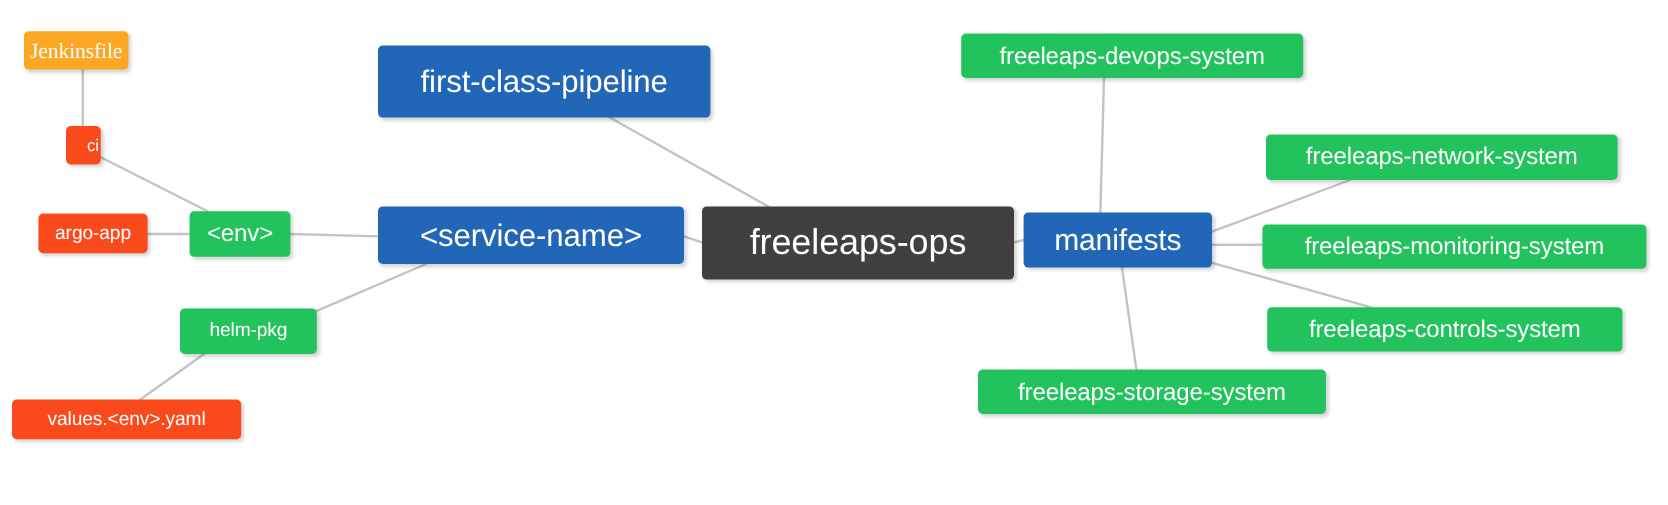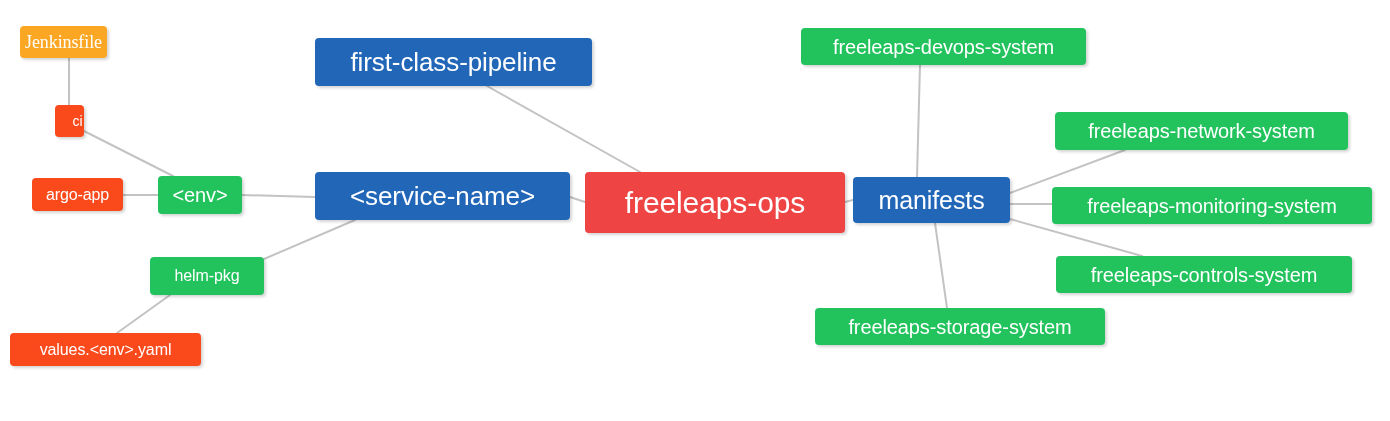--- a/index.html
+++ b/index.html
@@ -34,21 +34,21 @@
     justify-content: center;
     box-sizing: border-box;
     border-radius: 4px;
     color: #ffffff;
     white-space: nowrap;
     line-height: 1;
     letter-spacing: -0.1px;
     box-shadow: 2px 2px 3px rgba(0,0,0,0.17);
     user-select: none;
   }
-  .n-root   { background: #ef4444; }
+  .n-root   { background: #404040; }
   .n-blue   { background: #2266b8; }
   .n-green  { background: #22c35d; }
   .n-red    { background: #fa4a1c; }
   .n-orange { background: #fca724; }
 </style>
 </head>
 <body>
 
 <div id="canvas">
   <svg id="edges" viewBox="0 0 1390 421" width="1390" height="421" aria-hidden="true">
@@ -63,21 +63,21 @@
       <line x1="170" y1="295" x2="117" y2="333" stroke="#c3c3c3" stroke-width="2" stroke-linecap="round"></line>
       <line x1="917" y1="177" x2="920" y2="65" stroke="#c3c3c3" stroke-width="2" stroke-linecap="round"></line>
       <line x1="1010" y1="193" x2="1125" y2="150" stroke="#c3c3c3" stroke-width="2" stroke-linecap="round"></line>
       <line x1="1010" y1="204" x2="1052" y2="204" stroke="#c3c3c3" stroke-width="2" stroke-linecap="round"></line>
       <line x1="1010" y1="219" x2="1142" y2="256" stroke="#c3c3c3" stroke-width="2" stroke-linecap="round"></line>
       <line x1="935" y1="223" x2="947" y2="308" stroke="#c3c3c3" stroke-width="2" stroke-linecap="round"></line>
     </svg>
   <div id="node-layer">
       <div class="node n-root" style="left: 585px; top: 172px; width: 260px; height: 61px; font-size: 30px;">freeleaps-ops</div>
       <div class="node n-blue" style="left: 315px; top: 172px; width: 255px; height: 48px; font-size: 26px; text-align: center;">&lt;service-name&gt;</div>
-      <div class="node n-blue" style="left: 315px; top: 38px; width: 277px; height: 48px; font-size: 26px;">first-class-pipeline</div>
+      <div class="node n-blue" style="left: 315px; top: 38px; width: 277px; height: 60px; font-size: 26px;">first-class-pipeline</div>
       <div class="node n-blue" style="left: 853px; top: 177px; width: 157px; height: 46px; font-size: 25px;">manifests</div>
       <div class="node n-green" style="left: 158px; top: 176px; width: 84px; height: 38px; font-size: 20px;">&lt;env&gt;</div>
       <div class="node n-green" style="left: 150px; top: 257px; width: 114px; height: 38px; font-size: 16px;">helm-pkg</div>
       <div class="node n-orange" style="left: 20px; top: 26px; width: 87px; height: 32px; font-size: 18px; font-family: Liberation Serif, serif;">Jenkinsfile</div>
       <div class="node n-red" style="left: 55px; top: 105px; width: 29px; height: 32px; font-size: 14px; padding-left: 16px;">ci</div>
       <div class="node n-red" style="left: 32px; top: 178px; width: 91px; height: 33px; font-size: 16px;">argo-app</div>
       <div class="node n-red" style="left: 10px; top: 333px; width: 191px; height: 33px; font-size: 16px;">values.&lt;env&gt;.yaml</div>
       <div class="node n-green" style="left: 801px; top: 28px; width: 285px; height: 37px; font-size: 20px;">freeleaps-devops-system</div>
       <div class="node n-green" style="left: 1055px; top: 112px; width: 293px; height: 38px; font-size: 20px;">freeleaps-network-system</div>
       <div class="node n-green" style="left: 1052px; top: 187px; width: 320px; height: 37px; font-size: 20px; text-align: center;">freeleaps-monitoring-system</div>

